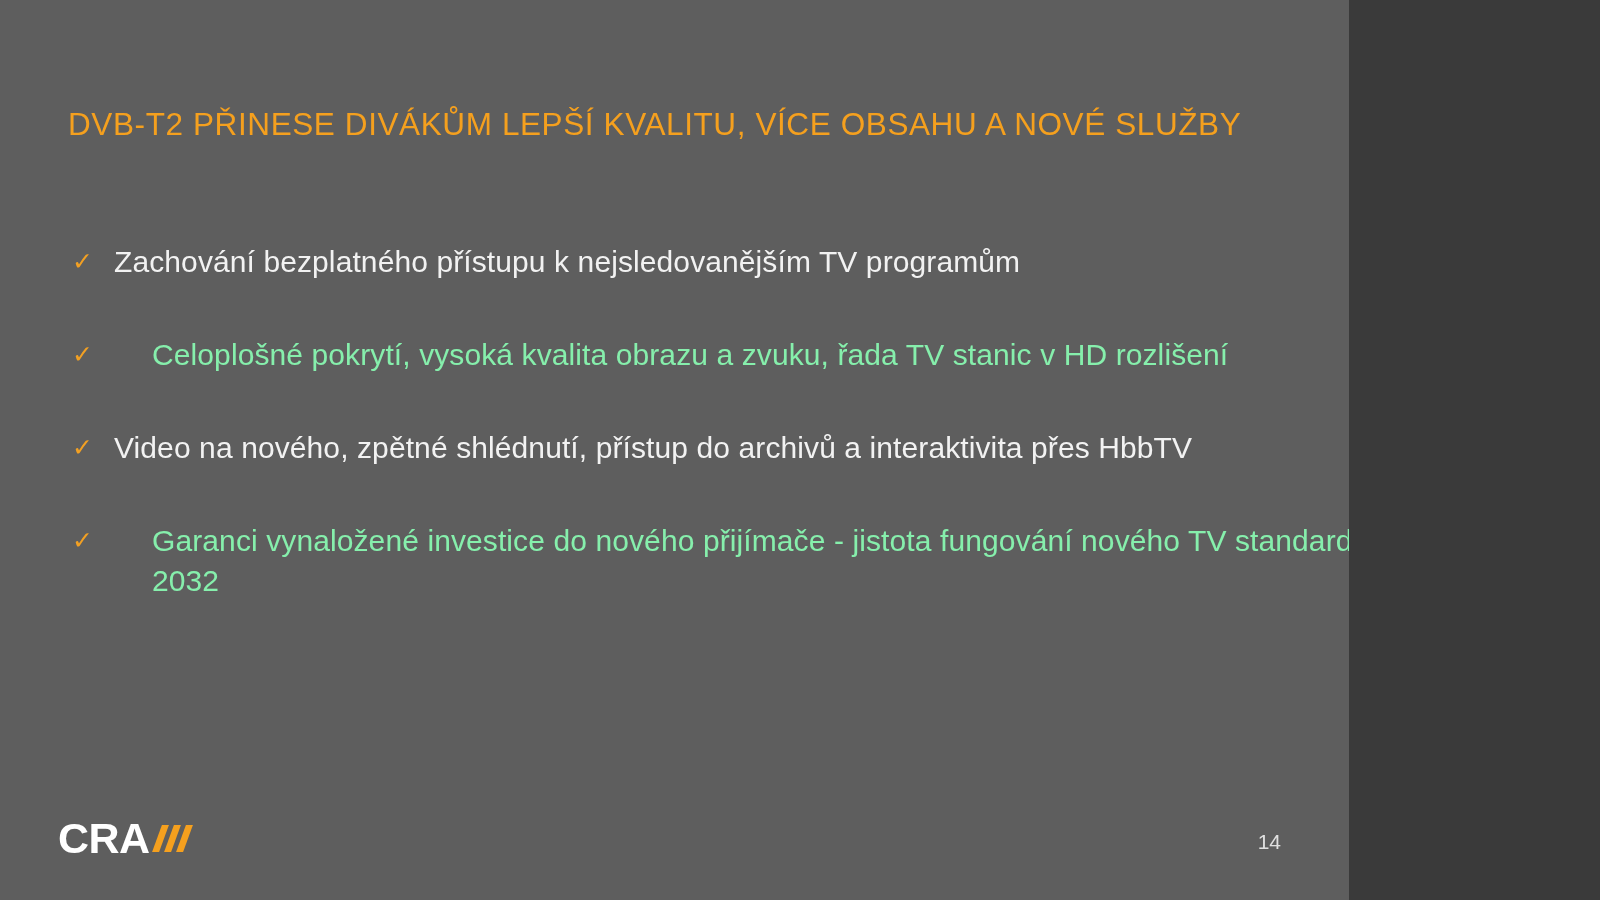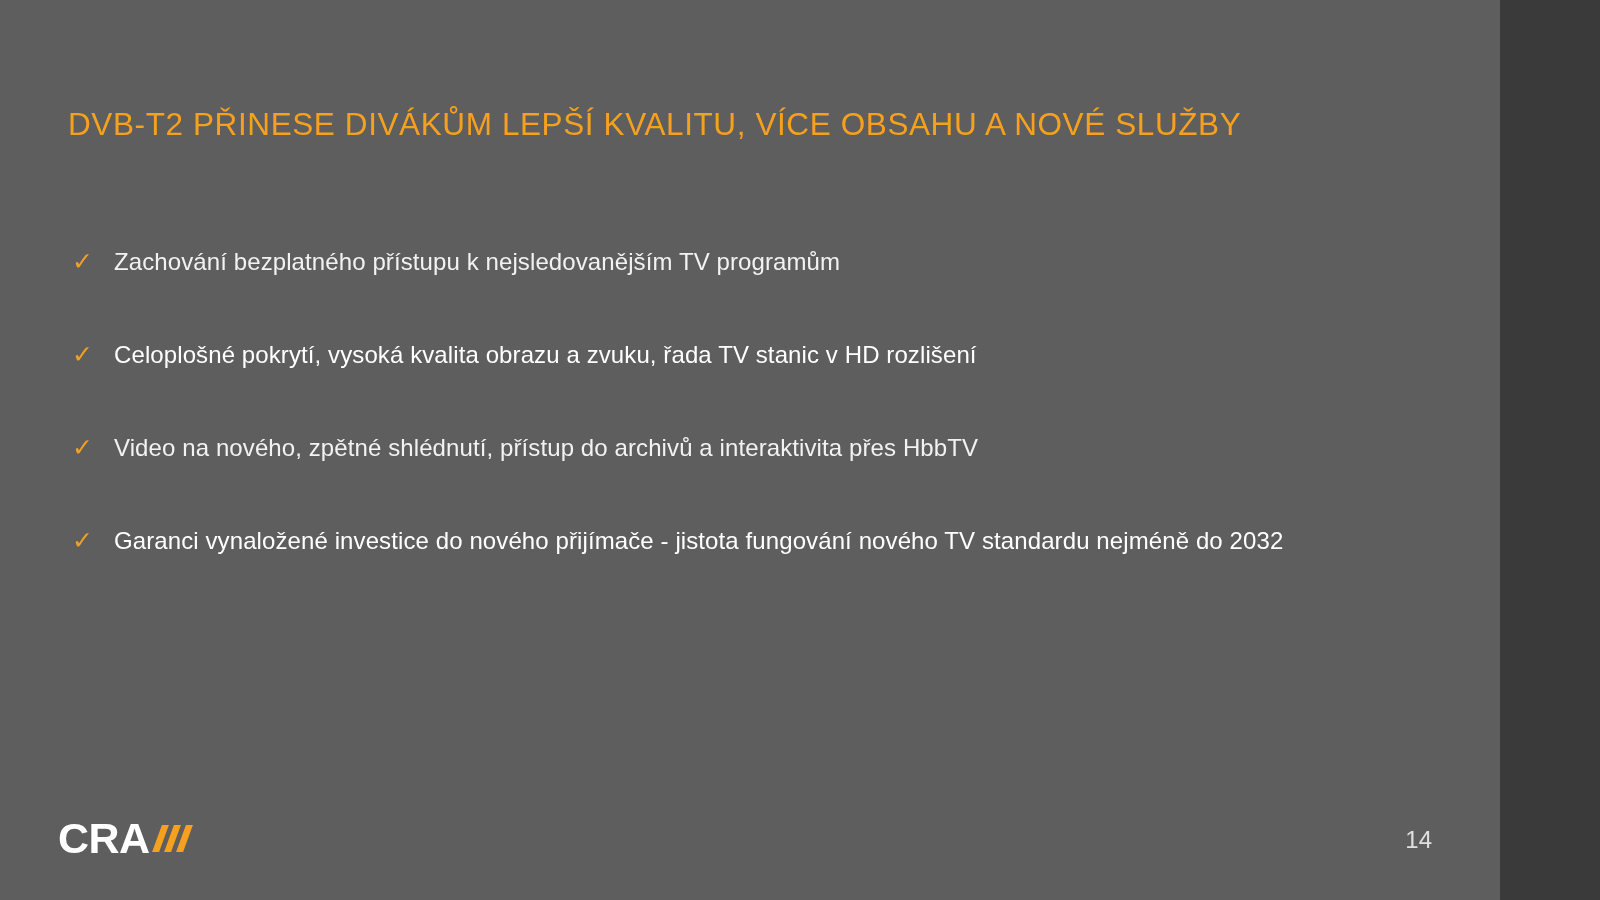--- a/index.html
+++ b/index.html
@@ -5,21 +5,21 @@
 <style>
   html, body {
     margin: 0;
     padding: 0;
     background: #3a3a3a;
   }
   * { box-sizing: border-box; }
 
   .slide {
     position: relative;
-    width: 1500px;
+    width: 1349px;
     height: 900px;
     background: #5e5e5e;
     overflow: hidden;
     font-family: "Liberation Sans", "DejaVu Sans", sans-serif;
     -webkit-font-smoothing: antialiased;
   }
 
   
   .slide-title {
     position: absolute;
@@ -59,27 +59,27 @@
     color: #f2a023;
     font-size: 25px;
     line-height: 40px;
     text-align: left;
     padding-left: 4px;
     font-family: "DejaVu Sans", sans-serif;
   }
 
   .bullet-text {
     flex: 1 1 auto;
-    font-size: 24px;
+    font-size: 30px;
     font-weight: 400;
     line-height: 40px;
     letter-spacing: 0.1px;
   }
   .bullet-text.white  { color: #f2f2f2; }
-  .bullet-text.orange { color: #ffffff; }
+  .bullet-text.orange { color: #86efac; margin-left: 38px; }
 
   
   .logo {
     position: absolute;
     left: 58px;
     bottom: 42px;
     display: flex;
     align-items: center;
     height: 40px;
   }
@@ -108,21 +108,21 @@
   .logo-bars i.b1 { height: 27px; }
   .logo-bars i.b2 { height: 27px; }
   .logo-bars i.b3 { height: 27px; }
 
   
   .page-number {
     position: absolute;
     right: 68px;
     bottom: 48px;
     color: #e0e0e0;
-    font-size: 24px;
+    font-size: 21px;
     font-weight: 400;
     line-height: 1;
   }
 </style>
 </head>
 <body>
 
 <div class="slide">
 
   <h1 class="slide-title">DVB-T2 PŘINESE DIVÁKŮM LEPŠÍ KVALITU, VÍCE OBSAHU A NOVÉ SLUŽBY</h1>

